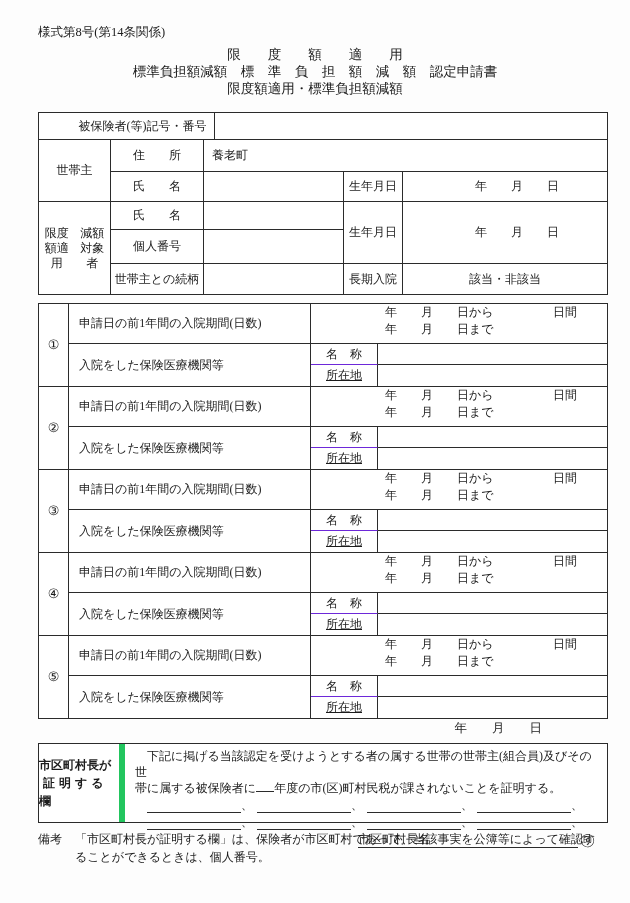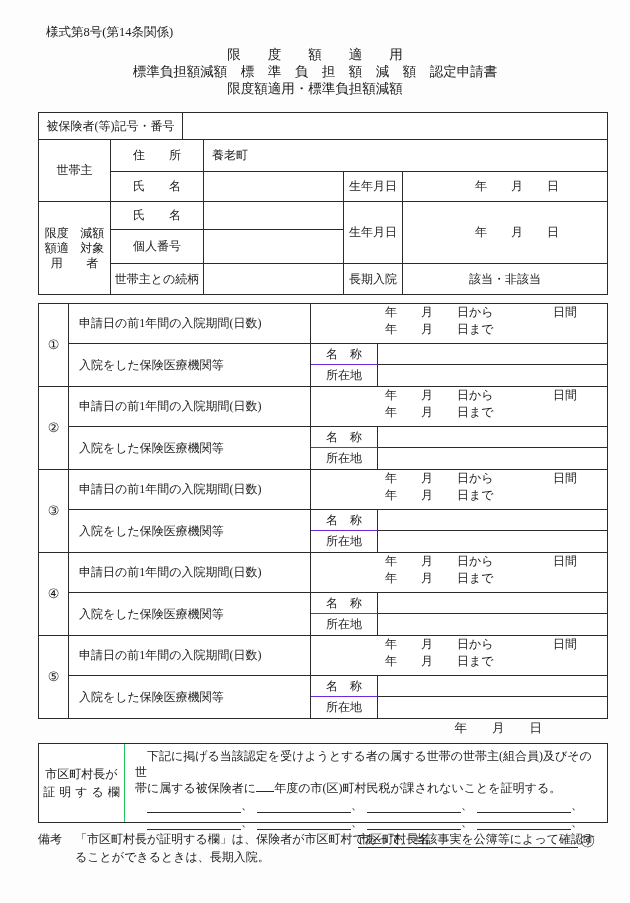--- a/index.html
+++ b/index.html
@@ -3,36 +3,36 @@
 <meta charset="utf-8">
 <style>
   * { margin:0; padding:0; box-sizing:border-box; }
   html,body { width:630px; background:#fdfdfd; }
   body {
     position:relative; width:630px; height:903px;
     font-family:"Liberation Serif","DejaVu Serif",serif;
     color:#1c1c1c; font-size:12px; overflow:hidden;
   }
   .abs { position:absolute; }
-  .form-number { top:24px; left:46px; font-size:12.5px; }
+  .form-number { top:24px; left:38px; font-size:12.5px; }
   .title-block { top:46px; left:0; width:630px; text-align:center; line-height:17px; font-size:13.5px; }
 
   
   .tbl { border:1px solid #2b2b2b; background:#fff; }
   .cell { border-right:1px solid #2b2b2b; border-bottom:1px solid #2b2b2b;
           display:flex; align-items:center; justify-content:center;
           text-align:center; line-height:15px; }
   .no-r { border-right:none; }
   .no-b { border-bottom:none; }
   .left { justify-content:flex-start; text-align:right; }
 
   
   .tableA { top:112px; left:38px; width:570px; }
   .rowA1 { display:flex; height:27px; border-bottom:1px solid #2b2b2b; }
-  .rowA1 .lab { width:144px; border-right:1px solid #2b2b2b; display:flex; align-items:center; justify-content:center; }
+  .rowA1 .lab { width:144px; border-right:1px solid #2b2b2b; display:flex; align-items:center; justify-content:center;margin-left:32px; }
   .rowA1 .val { flex:1; }
   .gridA { display:grid; grid-template-columns:72px 93px 140px 59px 1fr;
            grid-template-rows:32px 30px 28px 34px 30px; }
   .two-line { flex-direction:row; line-height:15px;align-items:center; }
 
   
   .tableB { top:303px; left:38px; width:570px; }
   .blockB { display:grid; grid-template-columns:30px 242px 67px 1fr;
             grid-template-rows:40px 21px 21px; border-bottom:1px solid #2b2b2b; }
   .blockB:last-child { border-bottom:none; }
@@ -42,27 +42,27 @@
           display:flex; align-items:center; padding-left:10px; }
   .pcell { grid-column:3/5; grid-row:1; border-bottom:1px solid #2b2b2b;
            display:flex; align-items:flex-start; }
   .pdates { margin-left:74px; line-height:17px; }
   .pdays { margin-left:auto; margin-right:30px; }
   .hlab { grid-column:2; grid-row:2/4; border-right:1px solid #2b2b2b;
           display:flex; align-items:center; padding-left:10px; }
   .slab { grid-column:3; border-right:1px solid #2b2b2b; border-bottom:1px solid #6d28d9;
           display:flex; align-items:center; justify-content:center; }
   .sval { grid-column:4; border-bottom:1px solid #2b2b2b; }
-  .r3 .slab, .r3 .sval { border-bottom:none; }
+  .r3 .slab, .r3 .sval { border-bottom:none;text-decoration:underline; }
 
   
   .date-line { top:720px; left:38px; width:570px; text-align:right; padding-right:66px; font-size:12.5px; }
   .tableC { top:743px; left:38px; width:570px; height:80px; display:flex; }
-  .certLab { width:86px; border-right:1px solid #22c55e; display:flex; flex-direction:column;
-             align-items:center; justify-content:center; line-height:18px; }
+  .certLab { width:86px; border-right:6px solid #22c55e; display:flex; flex-direction:column;
+             justify-content:center; line-height:18px;font-weight:bold; }
   .spread { letter-spacing:4px; text-indent:4px; }
   .certBody { flex:1; padding:4px 8px 2px 10px; font-size:12px; line-height:16px; }
   .indent1 { text-indent:12px; }
   .blank { display:inline-block; border-bottom:1px solid #2b2b2b; height:12px; vertical-align:baseline; }
   .blank-mid { width:18px; }
   .blank-row { display:flex; align-items:flex-end; padding-left:12px; margin-top:2px; height:15px; }
   .blank-row .blank { width:94px; }
   .blank-row .comma { margin-right:4px; }
   .sig-row { display:flex; justify-content:flex-end; align-items:flex-end; margin-top:1px; padding-right:4px; height:17px; }
   .sig { display:inline-flex; border-bottom:1px solid #2b2b2b; align-items:flex-end;margin-top:24px; }
@@ -249,15 +249,15 @@
       </span>
       <span class="seal">㊞</span>
     </div>
   </div>
 </div>
 
 <div class="abs note">
   <div class="note-label">備考</div>
   <div>
     <div>「市区町村長が証明する欄」は、保険者が市区町村であって、当該事実を公簿等によって確認す</div>
-    <div>ることができるときは、長期入院。</div>
+    <div>ることができるときは、個人番号。</div>
   </div>
 </div>
 
 </body></html>

